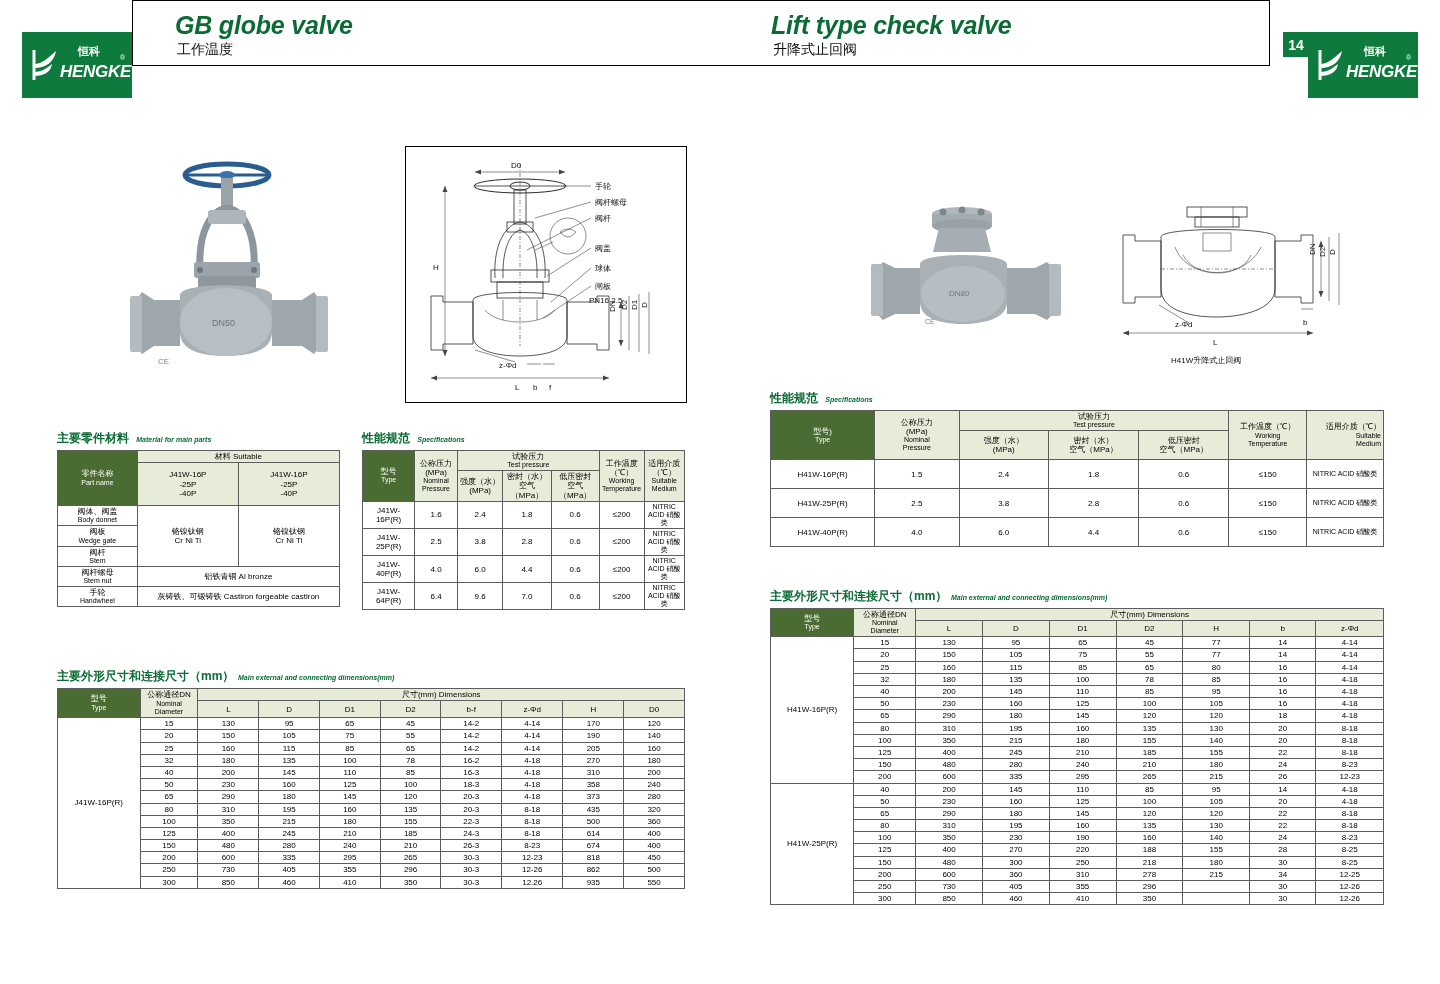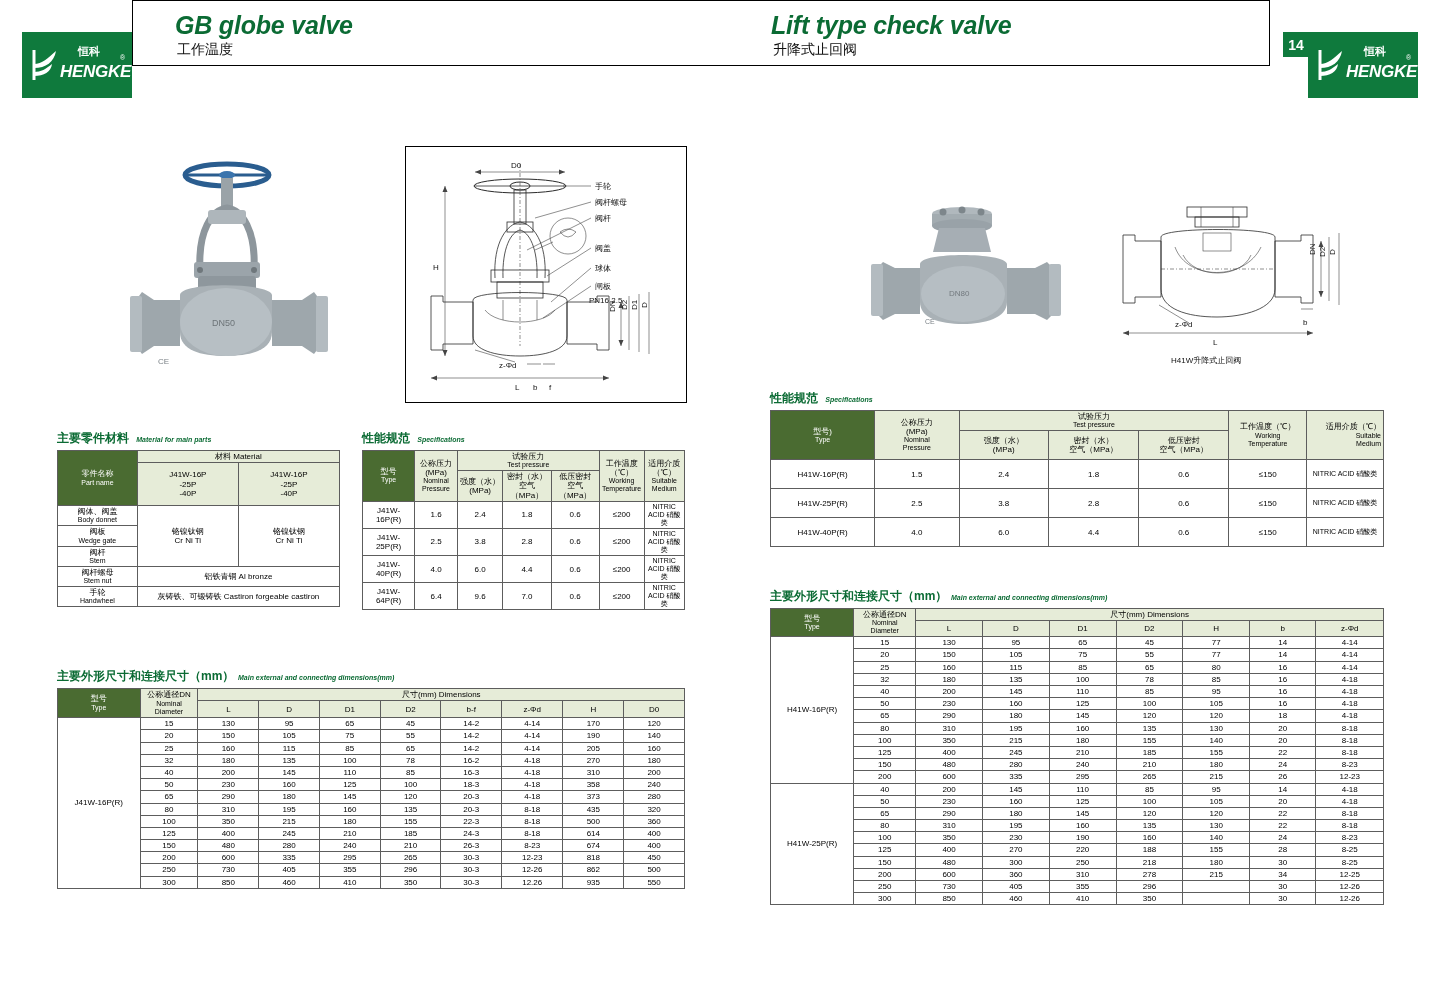--- a/index.html
+++ b/index.html
@@ -194,21 +194,21 @@
     <span class="cn">主要零件材料</span>&nbsp;&nbsp;<span class="en">Material for main parts</span>
   </div>
 
   <table style="left:57px;top:450px;width:283px;">
     <tbody>
         <tr>
       <td class="hdrgreen" rowspan="2" style="width:78px;height:30px;">
         <div>零件名称</div>
         <div class="en">Part name</div>
       </td>
-      <td class="hdrcell" colspan="2">材料 Material</td>
+      <td class="hdrcell" colspan="2">材料 Suitable</td>
     </tr>
     <tr>
       <td class="hdrcell" style="width:102px;height:40px;">
         <div>J41W-16P</div>
         <div>-25P</div>
         <div>-40P</div>
       </td>
       <td class="hdrcell" style="width:102px;">
         <div>J41W-16P</div>
         <div>-25P</div>

